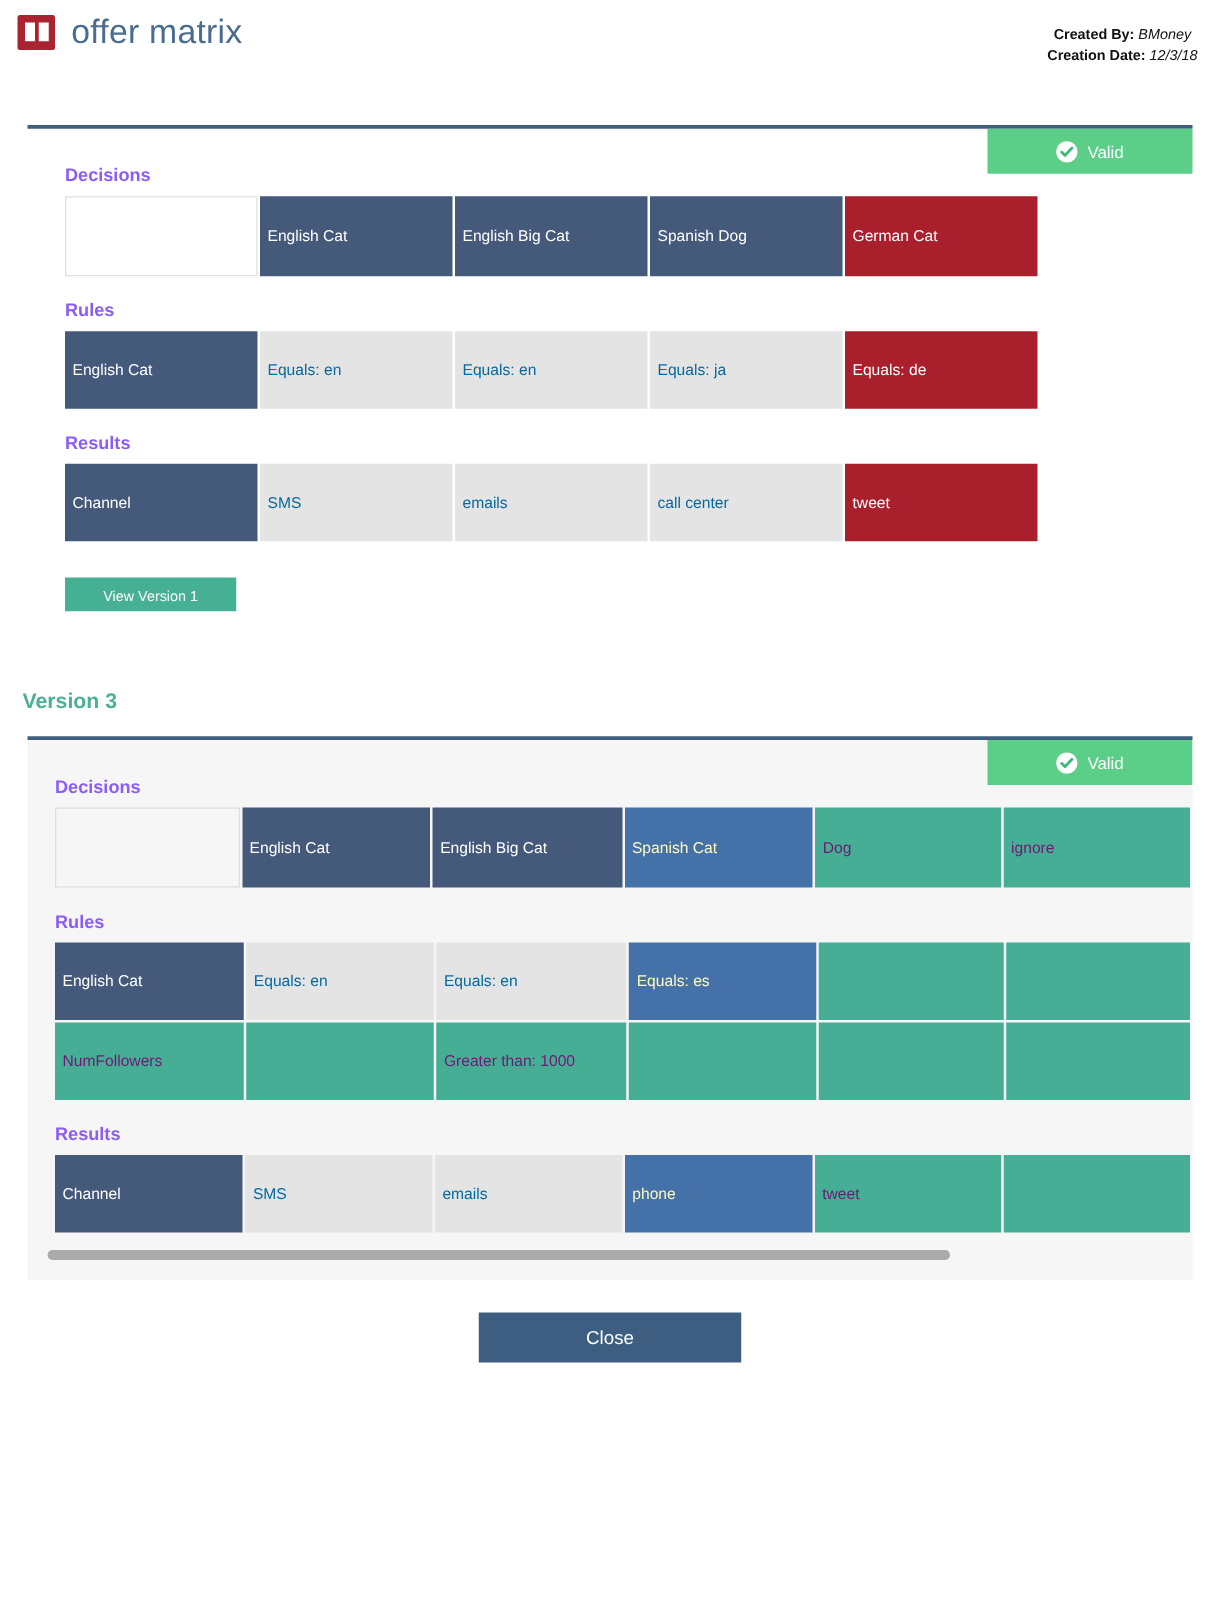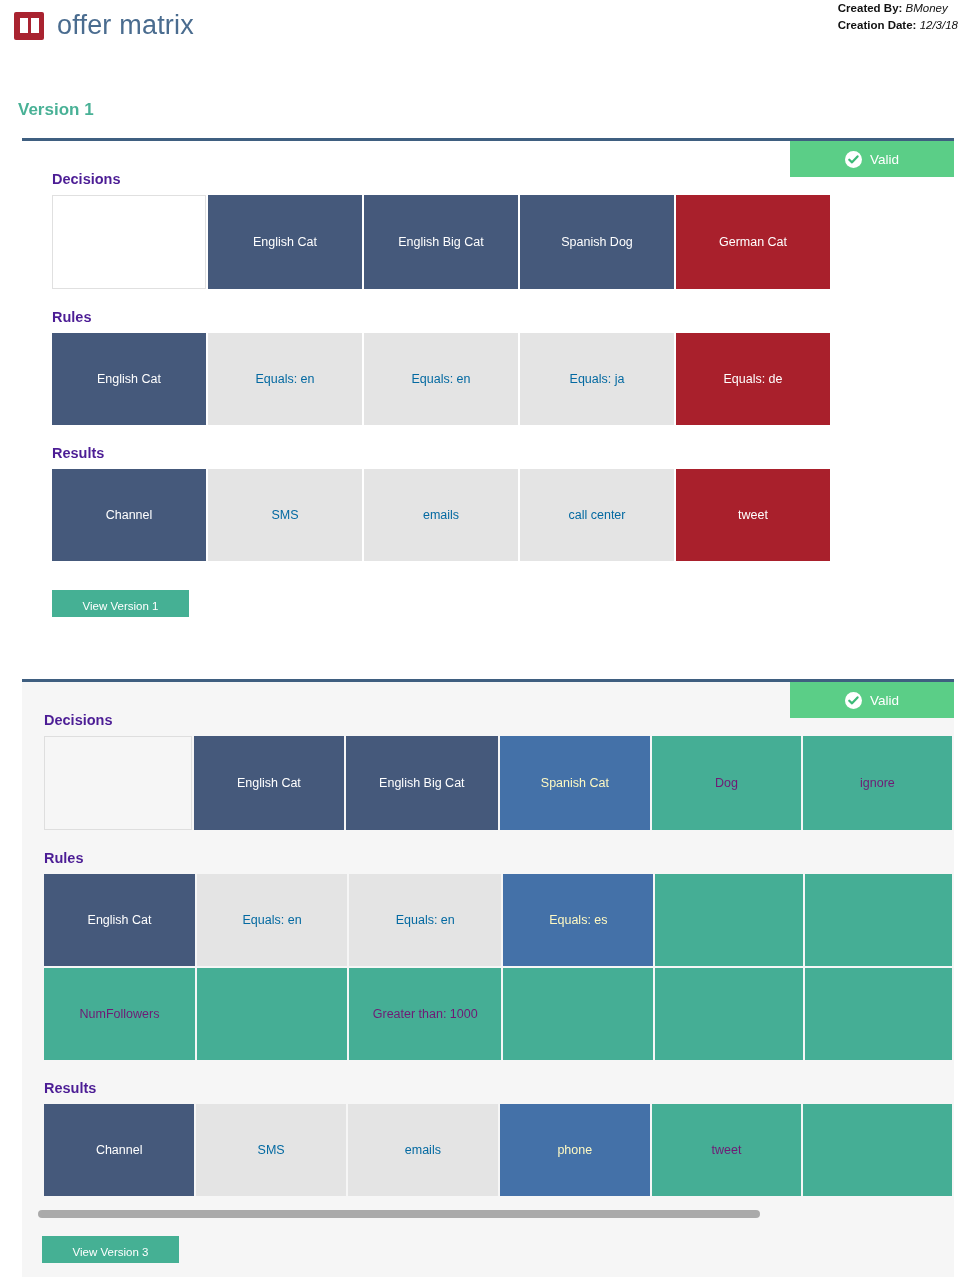--- a/index.html
+++ b/index.html
@@ -48,22 +48,22 @@
     margin-left: 13px;
     font-size: 27px;
     color: #4a6c8f;
     font-weight: 400;
     letter-spacing: .2px;
     white-space: nowrap;
   }
   .meta {
     position: absolute;
     right: 18px;
-    top: 0;
-    text-align: left;
+    top: 20px;
+    text-align: center;
     font-size: 11.5px;
     line-height: 17px;
     color: #111111;
   }
   .meta .k { font-weight: bold; }
   .meta .v { font-style: italic; }
 
   
   .version-title {
     font-size: 17px;
@@ -107,38 +107,38 @@
     background: #ffffff;
     display: inline-flex;
     align-items: center;
     justify-content: center;
     flex: none;
   }
   .check-icon svg { display: block; }
 
   .section-label {
     font-size: 14.5px;
-    color: #4c1d95;
+    color: #8b5cf6;
     font-weight: bold;
     margin: 0 0 6px 0;
   }
 
   
   .matrix {
     border-collapse: separate;
     border-spacing: 2px;
     table-layout: fixed;
     margin-left: -2px;
   }
   .matrix td {
     height: 58px;
-    text-align: center;
+    text-align: left;
     vertical-align: middle;
     font-size: 12.5px;
-    padding: 17px 6px;
+    padding: 2px 6px;
     overflow: hidden;
     white-space: nowrap;
   }
   .c-blank      { background: #ffffff;  border: 1px solid #e0e0e0; }
   .c-blank-gray { background: #f6f6f6;  border: 1px solid #dedede; }
   .c-darkblue   { background: #45597b;  color: #ffffff; }
   .c-midblue    { background: #4471a8;  color: #fef9c3; }
   .c-red        { background: #a9202c;  color: #ffffff; }
   .c-gray       { background: #e4e4e4;  color: #0369a1; }
   .c-teal       { background: #45ae95;  color: #701a75; }
@@ -208,21 +208,20 @@
     </div>
     <div>
       <span class="k">Creation Date:</span>
       <span class="v">12/3/18</span>
     </div>
   </div>
 </div>
 
 <div id="versions-root">
     <div style="margin-top: 38px;">
-      <div class="version-title">Version 1</div>
       <div class="version-rule"></div>
       <div class="panel" style="padding: 12px 22px 0px 30px; margin: 0px 22px;">
         <div class="valid-badge">
           <span class="check-icon">
             <svg width="11" height="11" viewBox="0 0 12 12" aria-hidden="true">
               <path d="M1.4 6.2 L4.4 9.1 L10.4 2.6" fill="none" stroke="#3cba77" stroke-width="2.4" stroke-linecap="round" stroke-linejoin="round"></path>
             </svg>
           </span>
           <span>Valid</span>
         </div>
@@ -280,20 +279,21 @@
               <td class="c-gray">emails</td>
               <td class="c-gray">call center</td>
               <td class="c-red">tweet</td>
             </tr>
           </tbody>
         </table>
         <div style="margin-top: 27px; margin-left: 0px;"><button class="btn btn-view">View Version 1</button></div>
       </div>
     </div>
     <div style="margin-top: 62px;">
+      <div class="version-title">Version 3</div>
       <div class="version-rule"></div>
       <div class="panel shaded" style="padding: 12px 0px 14px 8px; overflow: hidden;">
         <div class="valid-badge">
           <span class="check-icon">
             <svg width="11" height="11" viewBox="0 0 12 12" aria-hidden="true">
               <path d="M1.4 6.2 L4.4 9.1 L10.4 2.6" fill="none" stroke="#3cba77" stroke-width="2.4" stroke-linecap="round" stroke-linejoin="round"></path>
             </svg>
           </span>
           <span>Valid</span>
         </div>
@@ -364,20 +364,19 @@
               <td class="c-gray">emails</td>
               <td class="c-midblue">phone</td>
               <td class="c-teal">tweet</td>
               <td class="c-teal"></td>
             </tr>
           </tbody>
         </table>
         <div class="hscroll-track">
           <div class="hscroll-thumb"></div>
         </div>
-        <div style="margin-top: 16px; margin-left: 12px;"><button class="btn btn-view">View Version 3</button></div>
       </div>
     </div>
   </div>
 
 <div class="close-wrap">
   <button class="btn btn-close">Close</button>
 </div>
 
 </body></html>

